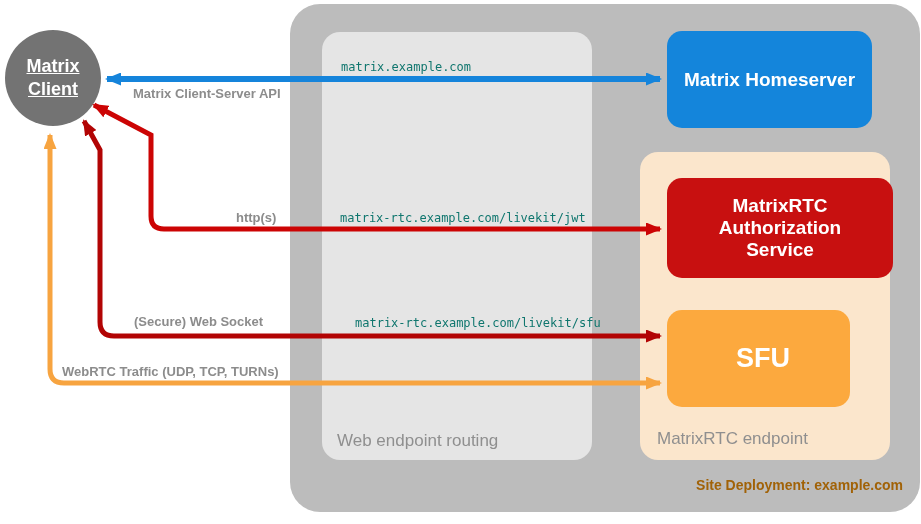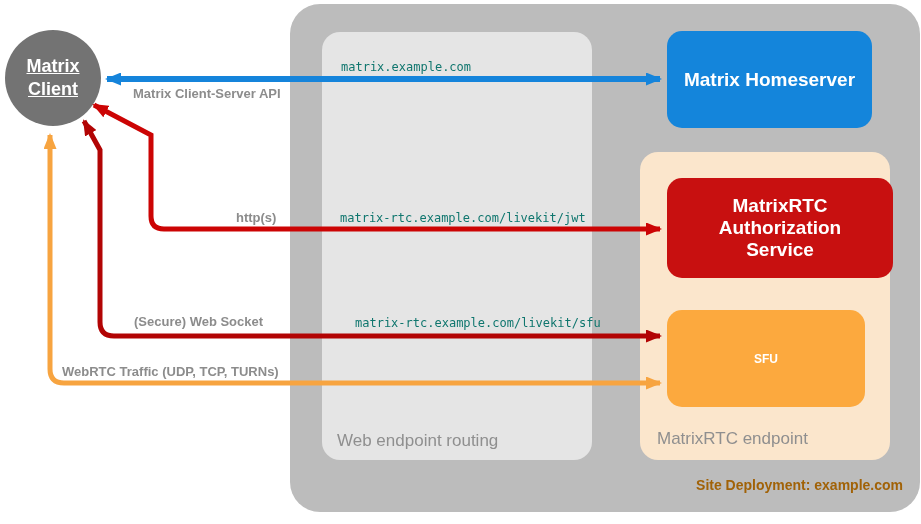--- a/index.html
+++ b/index.html
@@ -45,22 +45,22 @@
   .homeserver-node{
     left:667px;top:31px;width:205px;height:97px;border-radius:15px;
     background:#1485db;font-size:19px;
   }
   .auth-node{
     left:667px;top:178px;width:226px;height:100px;border-radius:15px;
     background:#c81010;font-size:19px;line-height:22px;
   }
   .auth-node span{display:block;width:165px;}
   .sfu-node{
-    left:667px;top:310px;width:198px;height:97px;border-radius:15px;
-    background:#fca93e;font-size:12px;
+    left:667px;top:310px;width:174px;height:97px;border-radius:15px;
+    background:#fca93e;font-size:27px;padding-left:9px;
   }
   
   .arrow-label{
     font-size:13px;font-weight:bold;color:#8c8c8c;white-space:nowrap;z-index:5;
   }
   .endpoint-url{
     font-family:"DejaVu Sans Mono", monospace;font-size:12px;color:#0f766e;
     white-space:nowrap;z-index:5;padding-left:8px;
   }
   .lbl-api{left:133px;top:61px;margin-top:25px;}

